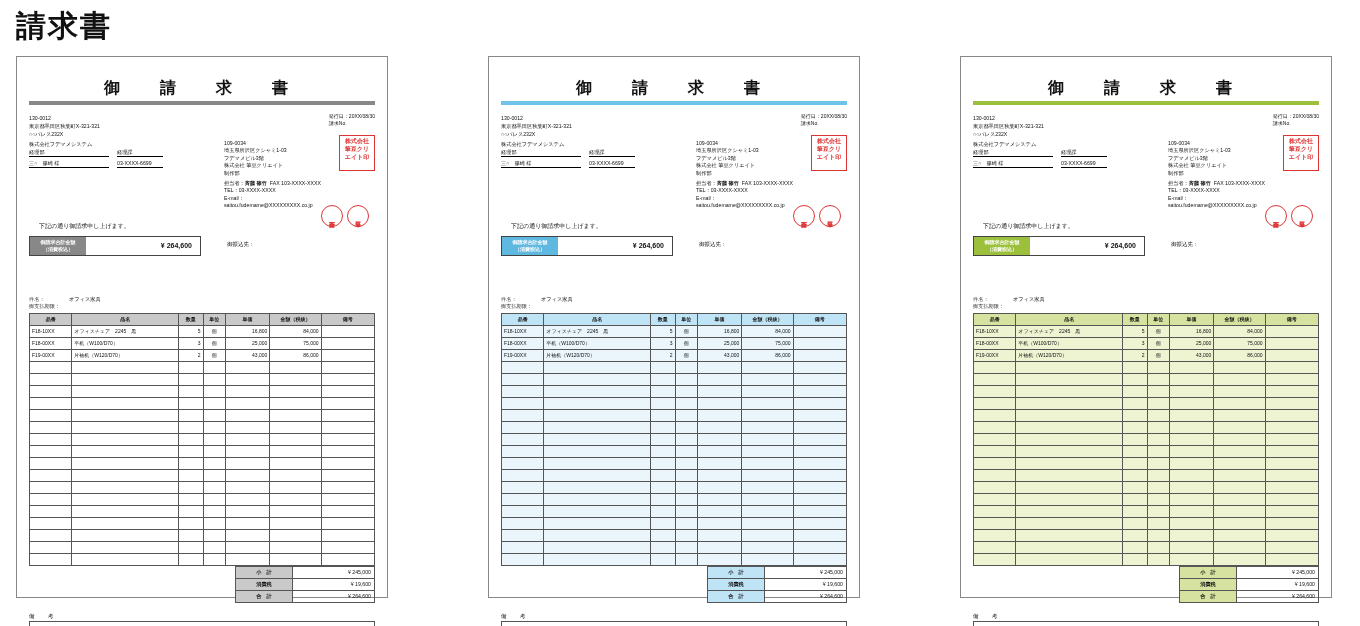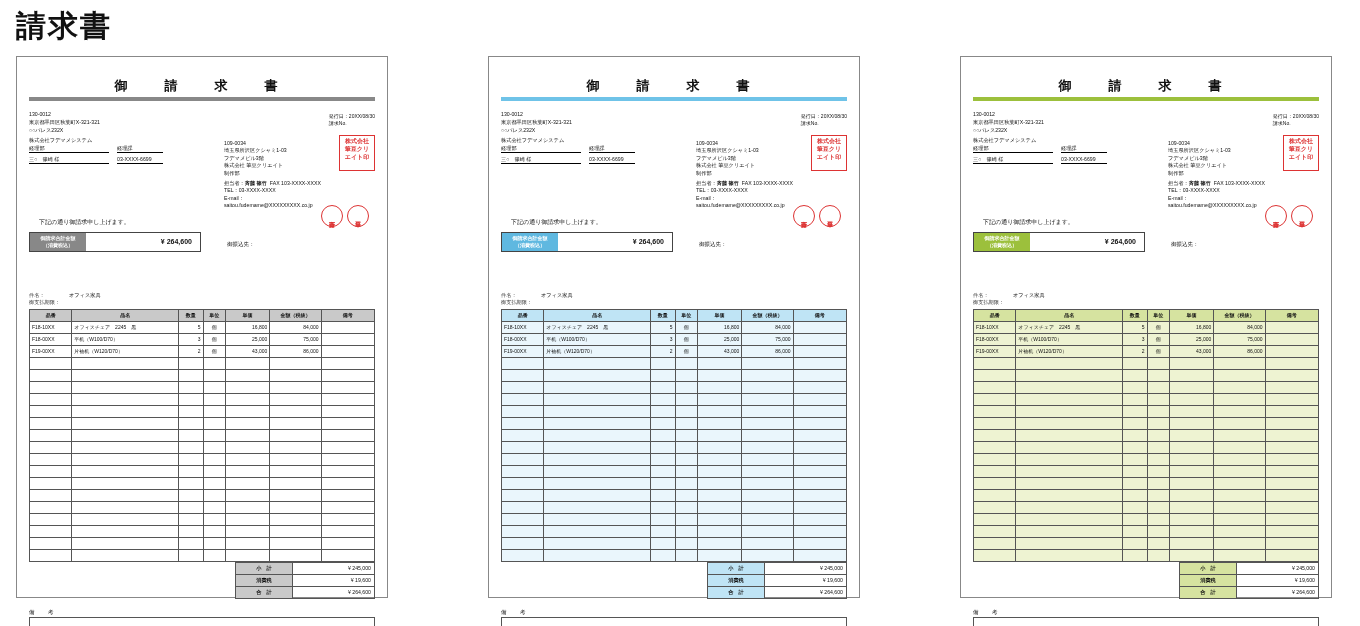--- a/index.html
+++ b/index.html
@@ -2,21 +2,21 @@
 <html><head>
 <meta charset="utf-8">
 <style>
   html,body{margin:0;padding:0;background:#fff;font-family:"Hiragino Kaku Gothic Pro","Meiryo",sans-serif;color:#111;}
   .canvas{width:1216px;height:626px;position:relative;}
   .page-title{position:absolute;left:16px;top:6px;font-size:30px;font-weight:800;letter-spacing:2px;}
   .sheets{position:absolute;left:16px;top:56px;display:flex;gap:100px;}
   .sheet{width:370px;height:540px;border:1px solid #888;background:#fff;position:relative;font-size:5.2px;line-height:1.35;}
   .inner{position:absolute;left:12px;right:12px;top:20px;bottom:14px;}
   .hdr-rule{height:4px;margin-bottom:6px;}
-  .hdr-title{text-align:center;font-size:13px;font-weight:700;letter-spacing:12px;margin-bottom:2px;}
+  .hdr-title{text-align:center;font-size:16px;font-weight:700;letter-spacing:12px;margin-bottom:2px;}
   .meta-right{position:absolute;right:0;top:36px;font-size:5px;text-align:left;}
   .client{margin-top:10px;}
   .client div{margin:1px 0;}
   .client .ul{display:inline-block;border-bottom:0.5px solid #000;min-width:80px;}
   .client .ul2{display:inline-block;border-bottom:0.5px solid #000;min-width:46px;margin-left:8px;}
   .sender{position:absolute;left:195px;top:62px;width:100px;}
   .sender div{margin:0.5px 0;}
   .stamp-sq{position:absolute;right:0;top:58px;width:36px;height:36px;border:1.5px solid #d33;color:#d33;font-size:6px;line-height:8px;padding:1px 2px;box-sizing:border-box;font-weight:700;text-align:center;}
   .stamps-round{position:absolute;right:6px;top:128px;display:flex;gap:4px;}
   .stamp-r{width:20px;height:20px;border:1.5px solid #d33;border-radius:50%;color:#d33;font-size:6px;display:flex;align-items:center;justify-content:center;font-weight:700;writing-mode:vertical-rl;}

